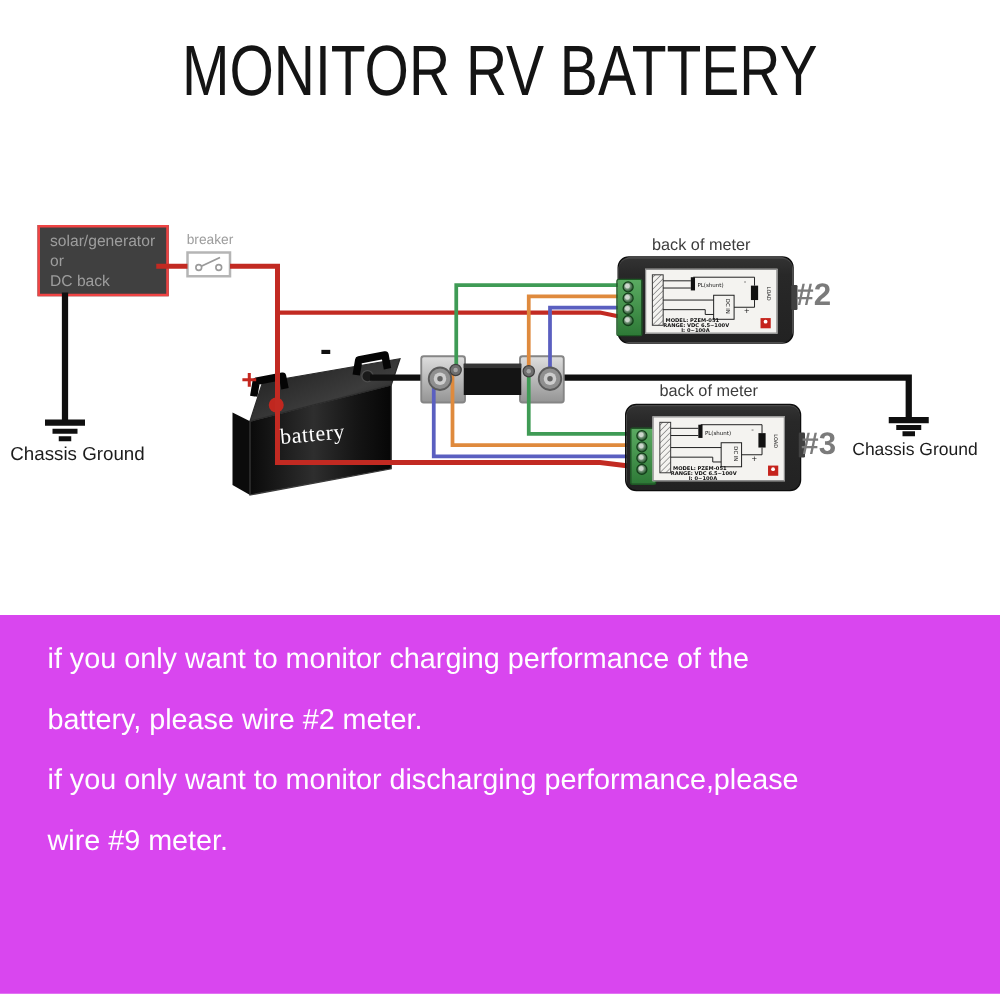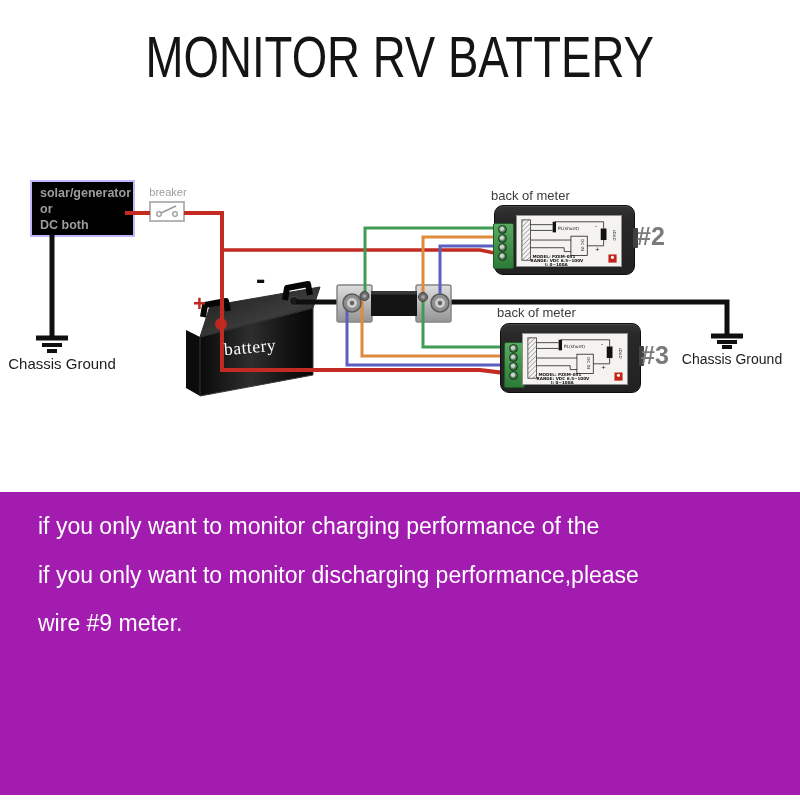--- a/index.html
+++ b/index.html
@@ -9,22 +9,22 @@
 
   
   .title{top:24px;left:0;width:800px;text-align:center;z-index:3;}
   .title span{display:inline-block;font-size:57px;font-weight:400;color:#141414;
               letter-spacing:0px;transform:scaleX(.8);transform-origin:center;white-space:nowrap;}
 
   
   .wires{top:0;left:0;z-index:2;pointer-events:none;}
 
   
-  .srcbox{left:30px;top:180px;width:93px;height:50px;border:2px solid #c4b5fd;background:#000000;
-          color:#9d9d9d;font-size:12.5px;line-height:16px;padding:3px 0 0 8px;z-index:1;font-weight:bold;}
+  .srcbox{left:30px;top:180px;width:93px;height:50px;border:2px solid #ef4444;background:#404040;
+          color:#9d9d9d;font-size:12.5px;line-height:16px;padding:3px 0 0 8px;z-index:1;}
   .breaker-label{left:146px;top:186px;width:44px;text-align:center;color:#9d9d9d;font-size:11px;z-index:1;}
 
   
   .bat-plus{left:193px;top:291px;color:#c4271f;font-size:22px;font-weight:bold;z-index:3;}
   .bat-minus{left:256px;top:264px;color:#101010;font-size:28px;font-weight:bold;z-index:3;}
   .bat-label{left:224px;top:337px;color:#fff;font-size:17.5px;letter-spacing:.5px;
              font-family:"Liberation Serif","DejaVu Serif",serif;transform:rotate(-5deg);z-index:3;}
 
   
   .meter{width:139px;height:68px;background:linear-gradient(#333 0,#282828 20%,#222 100%);
@@ -38,30 +38,30 @@
   .term{position:absolute;left:4px;width:9px;height:9px;border-radius:50%;
         background:radial-gradient(circle at 42% 40%, #cdd6cd 0 1.5px, #6f8f74 2.5px, #1d4f25 80%);
         border:1px solid #143d1a;box-sizing:border-box;}
   .t1{top:1px}.t2{top:10px}.t3{top:19px}.t4{top:28px}
   .mlabel{position:absolute;left:21px;top:9px;width:106px;height:52px;background:#f4f3f0;
           border:1px solid #8f8f8f;box-sizing:border-box;}
   .mlabel svg{display:block;}
   .mnum{font-size:25px;font-weight:bold;color:#7b7b7b;z-index:3;}
   .mnum2{left:637px;top:222px;}
   .mnum3{left:641px;top:341px;}
-  .backlbl{width:140px;color:#3c3c3c;font-size:13px;z-index:1;}
+  .backlbl{width:140px;text-align:center;color:#3c3c3c;font-size:13px;z-index:1;}
   .back2{left:491px;top:188px;}
   .back3{left:497px;top:305px;}
 
   
   .cg-left{left:6px;top:355px;width:112px;text-align:center;color:#1c1c1c;font-size:15px;z-index:1;}
   .cg-right{left:680px;top:351px;width:104px;text-align:center;color:#1c1c1c;font-size:14px;z-index:1;}
 
   
-  .panel{left:0;top:492px;width:800px;height:303px;background:#a21caf;z-index:4;
+  .panel{left:0;top:492px;width:800px;height:303px;background:#d946ef;z-index:4;
          box-sizing:border-box;padding:10px 20px 0 38px;}
   .panel .nline{height:48.5px;line-height:48.5px;color:#fff;font-size:23px;white-space:nowrap;}
 
   svg text{font-family:"DejaVu Sans",sans-serif;}
 </style>
 </head>
 <body>
 
 <div class="page">
 
@@ -154,21 +154,21 @@
       <circle cx="423" cy="297" r="1.8" fill="#a5a5a5"></circle>
       <circle cx="440" cy="303" r="9" fill="#8f8f8f" stroke="#5a5a5a" stroke-width="1.5"></circle>
       <circle cx="440" cy="303" r="5" fill="#cdcdcd"></circle>
       <circle cx="440" cy="303" r="2.2" fill="#646464"></circle>
     </g>
   </svg>
 
   <div class="abs srcbox">
     <div>solar/generator</div>
     <div>or</div>
-    <div>DC both</div>
+    <div>DC back</div>
   </div>
 
   <div class="abs breaker-label">breaker</div>
 
   <div class="abs bat-plus">+</div>
   <div class="abs bat-minus">-</div>
   <div class="abs bat-label">battery</div>
 
   <div class="abs backlbl back2">back of meter</div>
   <div class="abs backlbl back3">back of meter</div>
@@ -255,17 +255,18 @@
       </svg>
     </div>
   </div>
   <div class="abs mnum mnum3">#3</div>
 
   <div class="abs cg-left">Chassis Ground</div>
   <div class="abs cg-right">Chassis Ground</div>
 
   <div class="abs panel">
     <div class="nline">if you only want to monitor charging performance of the</div>
+    <div class="nline">battery, please wire #2 meter.</div>
     <div class="nline">if you only want to monitor discharging performance,please</div>
     <div class="nline">wire #9 meter.</div>
   </div>
 
 </div>
 
 </body></html>

